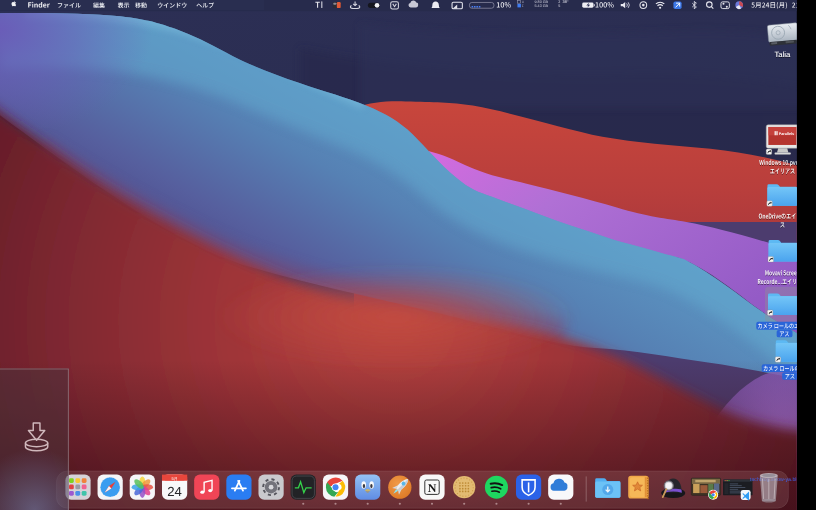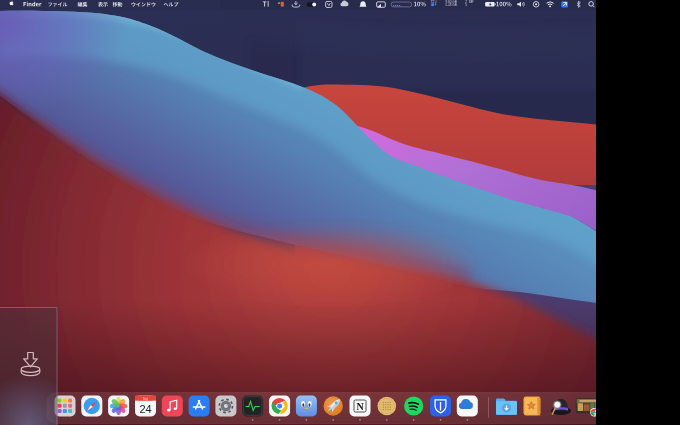--- a/index.html
+++ b/index.html
@@ -1,14 +1,14 @@
 <!DOCTYPE html>
 <html><head><meta charset="utf-8"><style>
 html,body{margin:0;padding:0;background:#000;}
-#s{position:relative;width:596px;height:425px;overflow:hidden;font-family:"Liberation Sans",sans-serif;}
+#s{position:relative;width:664px;height:425px;overflow:hidden;font-family:"Liberation Sans",sans-serif;}
 svg{display:block}
 </style></head><body>
 <div id="s">
 <svg width="680" height="425" viewBox="0 0 680 425" xmlns="http://www.w3.org/2000/svg">
 <defs>
 <linearGradient id="sky" x1="0" y1="0" x2="0.3" y2="1">
  <stop offset="0" stop-color="#2c2f55"></stop>
           <stop offset="0.6" stop-color="#2a2d4f"></stop>
           <stop offset="1" stop-color="#282a4a"></stop>
 </linearGradient>

